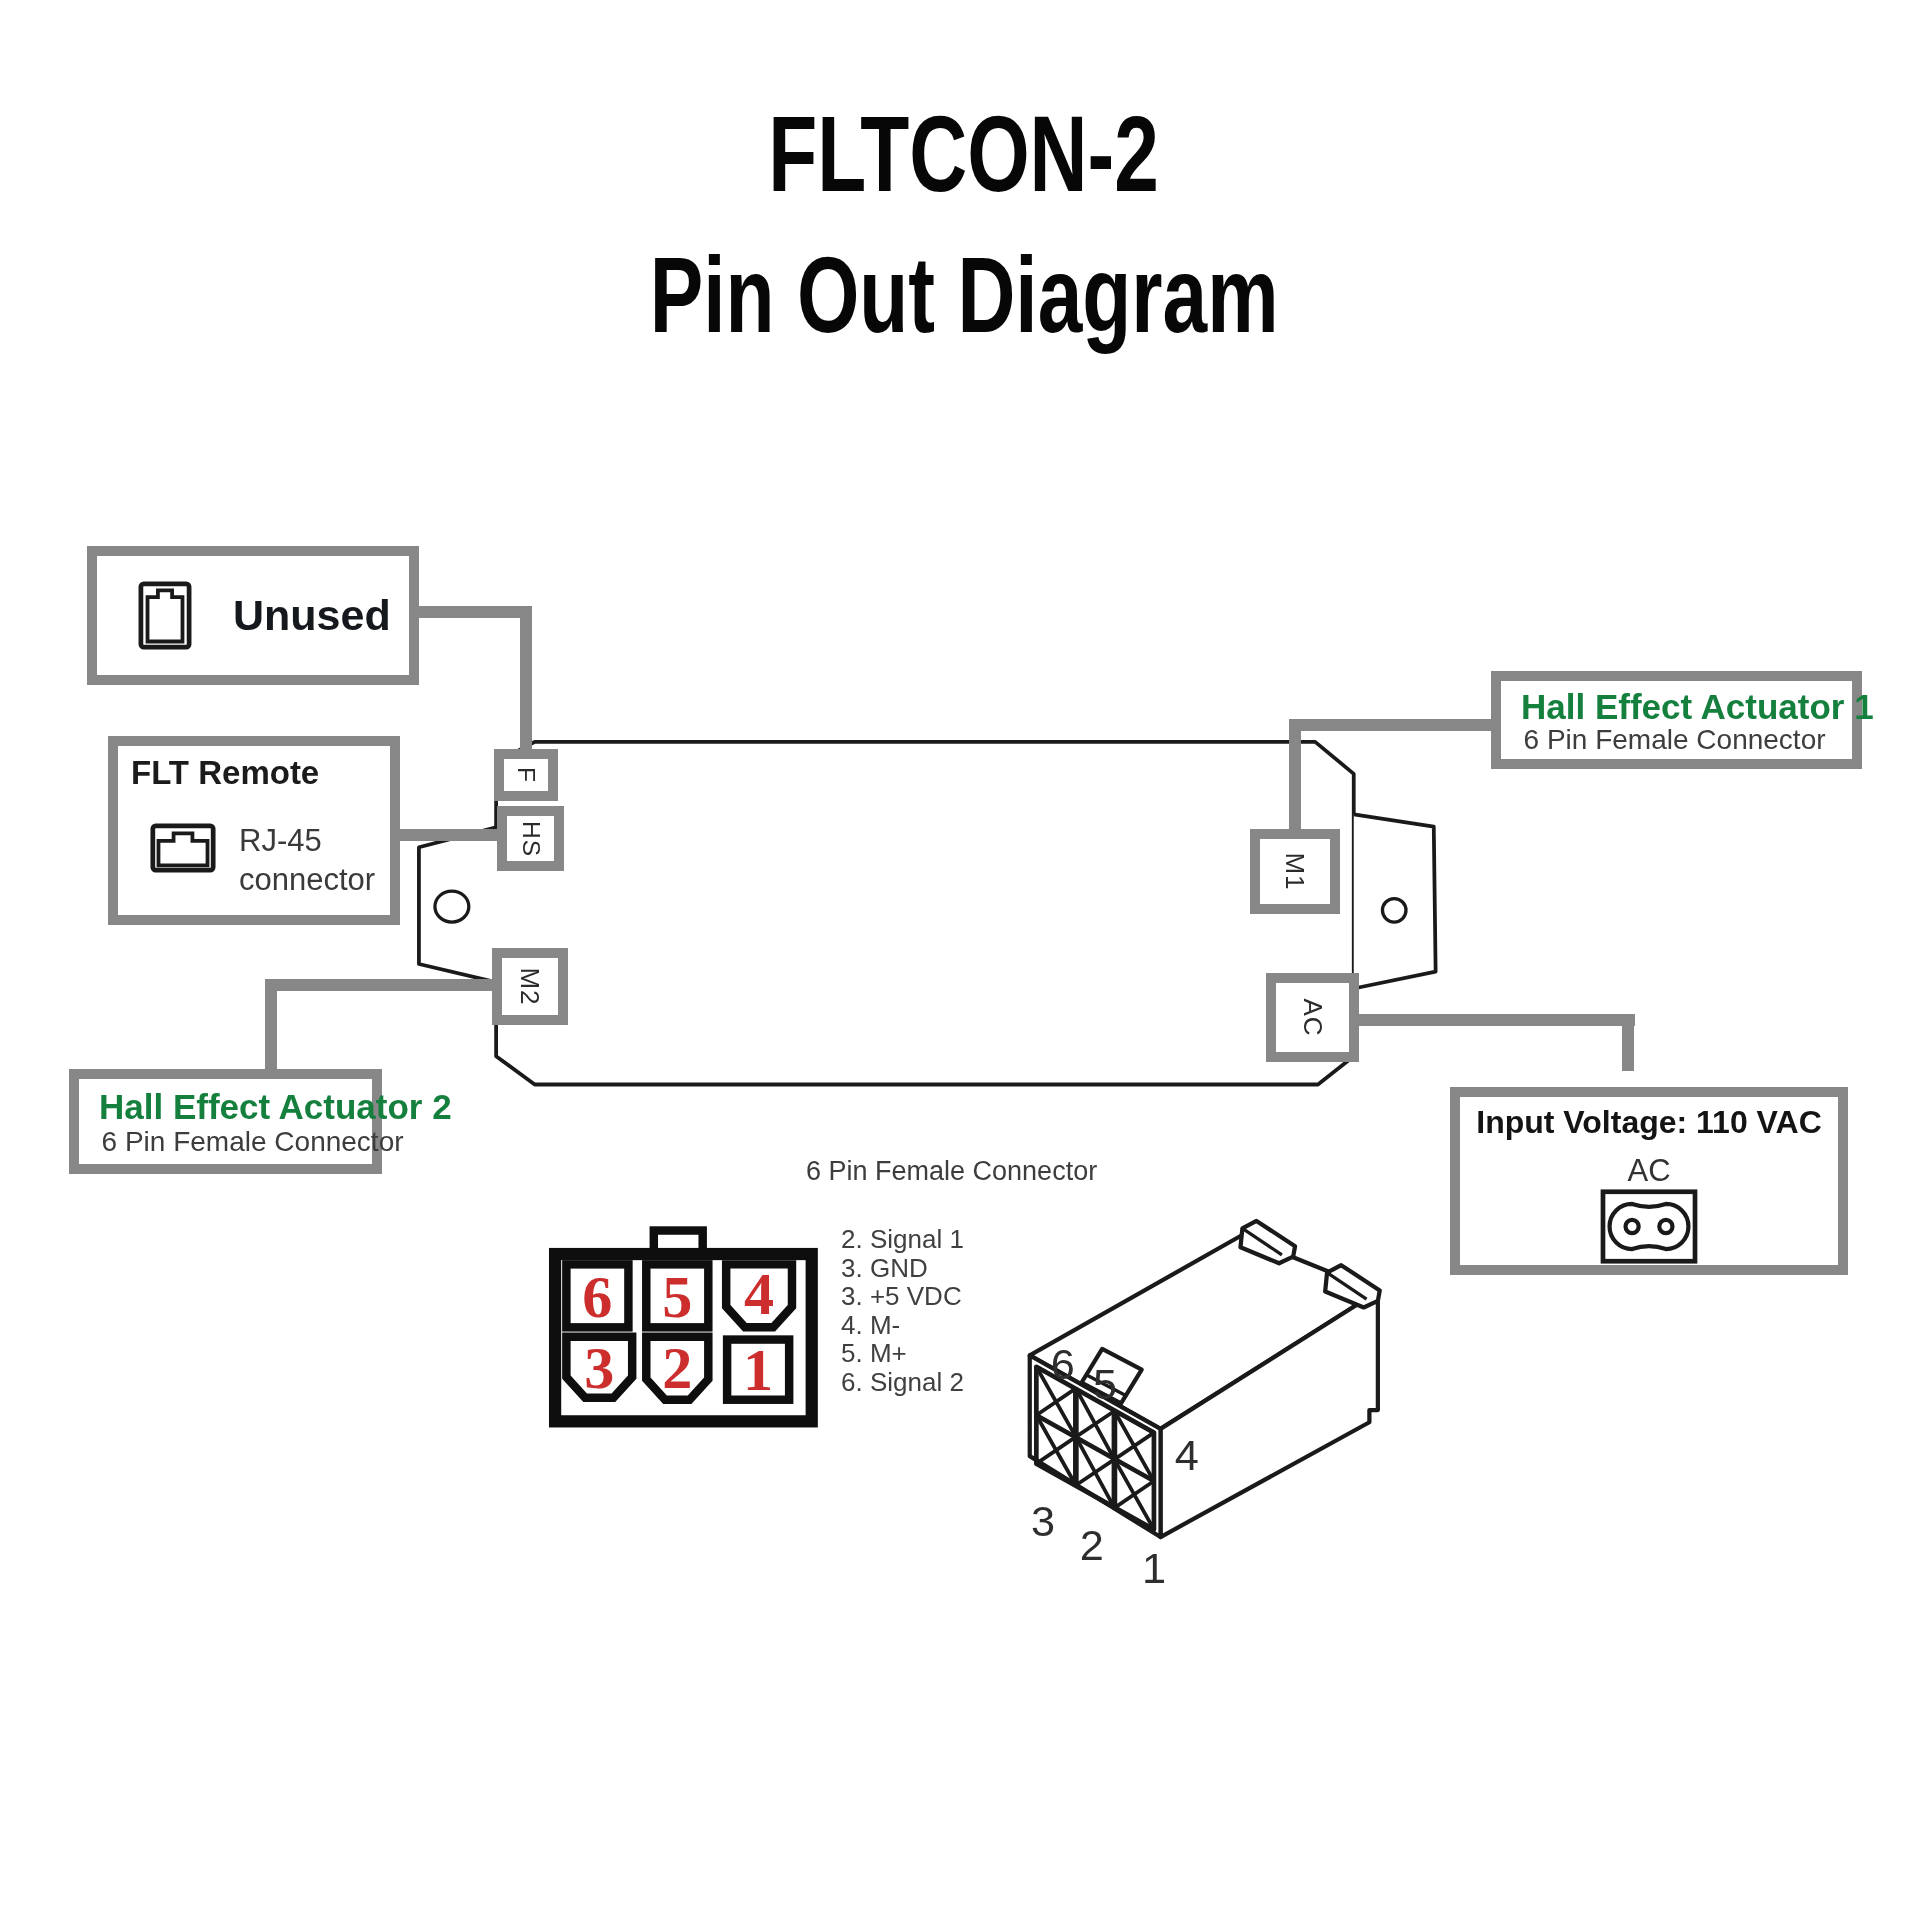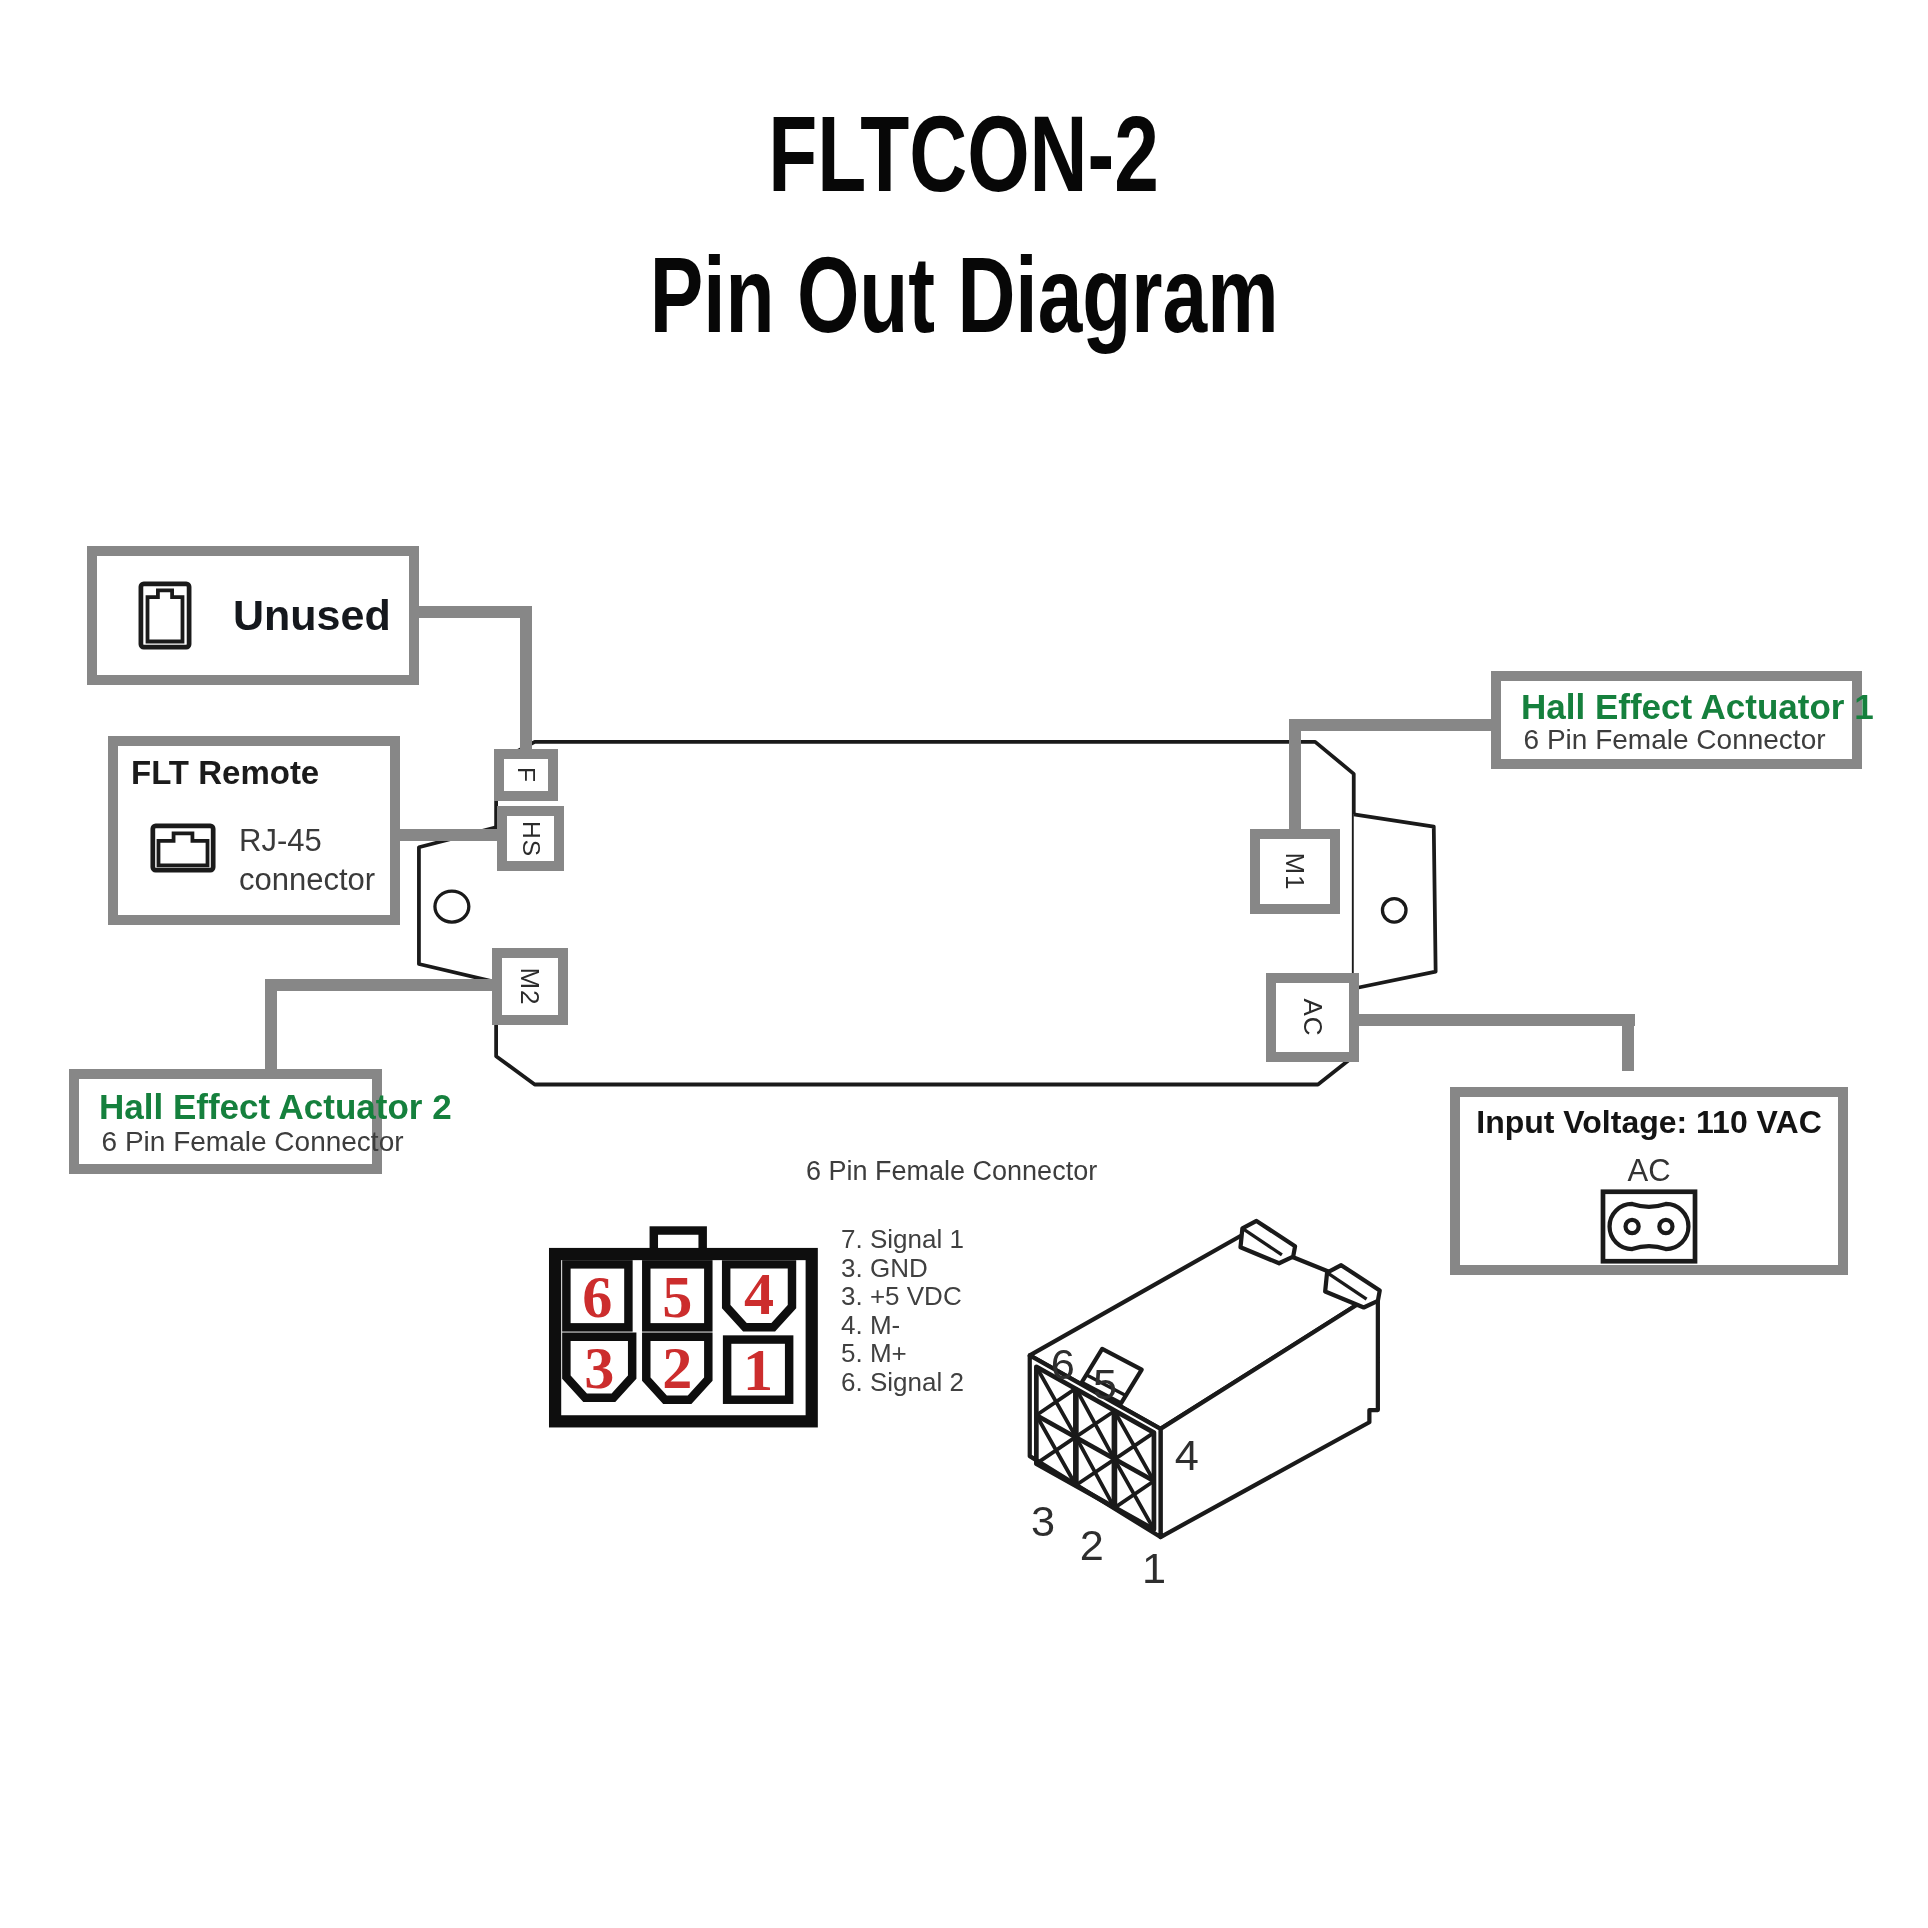--- a/index.html
+++ b/index.html
@@ -142,21 +142,21 @@
     <text class="red-num" x="60" y="104">6</text>
     <text class="red-num" x="145" y="104">5</text>
     <text class="red-num" x="232" y="101">4</text>
     <text class="red-num" x="62" y="180">3</text>
     <text class="red-num" x="145" y="180">2</text>
     <text class="red-num" x="231" y="182">1</text>
   </svg>
 
   <div class="detail-heading">6 Pin Female Connector</div>
   <div class="pinlist">
-    <div>7. Signal 1</div>
+    <div>2. Signal 1</div>
     <div>3. GND</div>
     <div>3. +5 VDC</div>
     <div>4. M-</div>
     <div>5. M+</div>
     <div>6. Signal 2</div>
   </div>
 
   <svg width="471" height="461" viewBox="0 0 500 490" style="left:989px;top:1188px;">
     <g stroke="#1a1a1a" stroke-width="4.5" fill="#ffffff" stroke-linejoin="round">
       <polygon points="43,178 267,51 413,110 182,256"></polygon>

